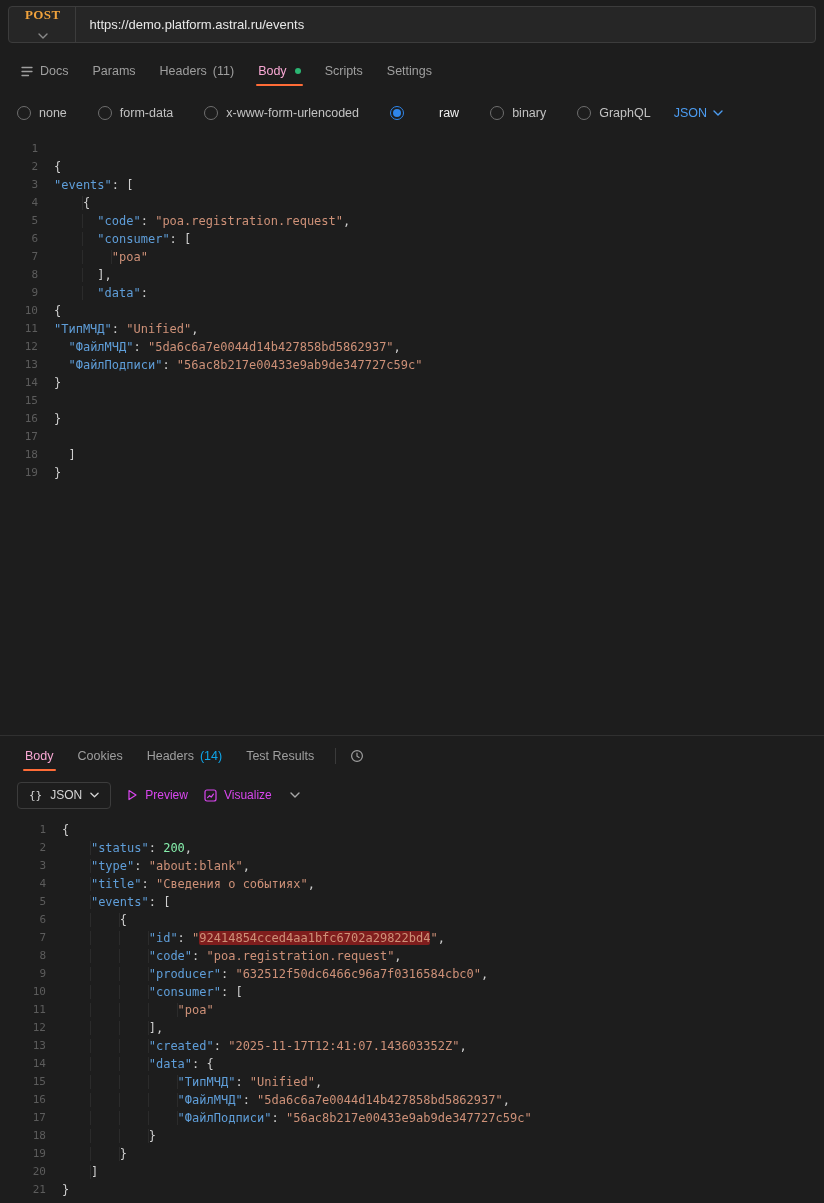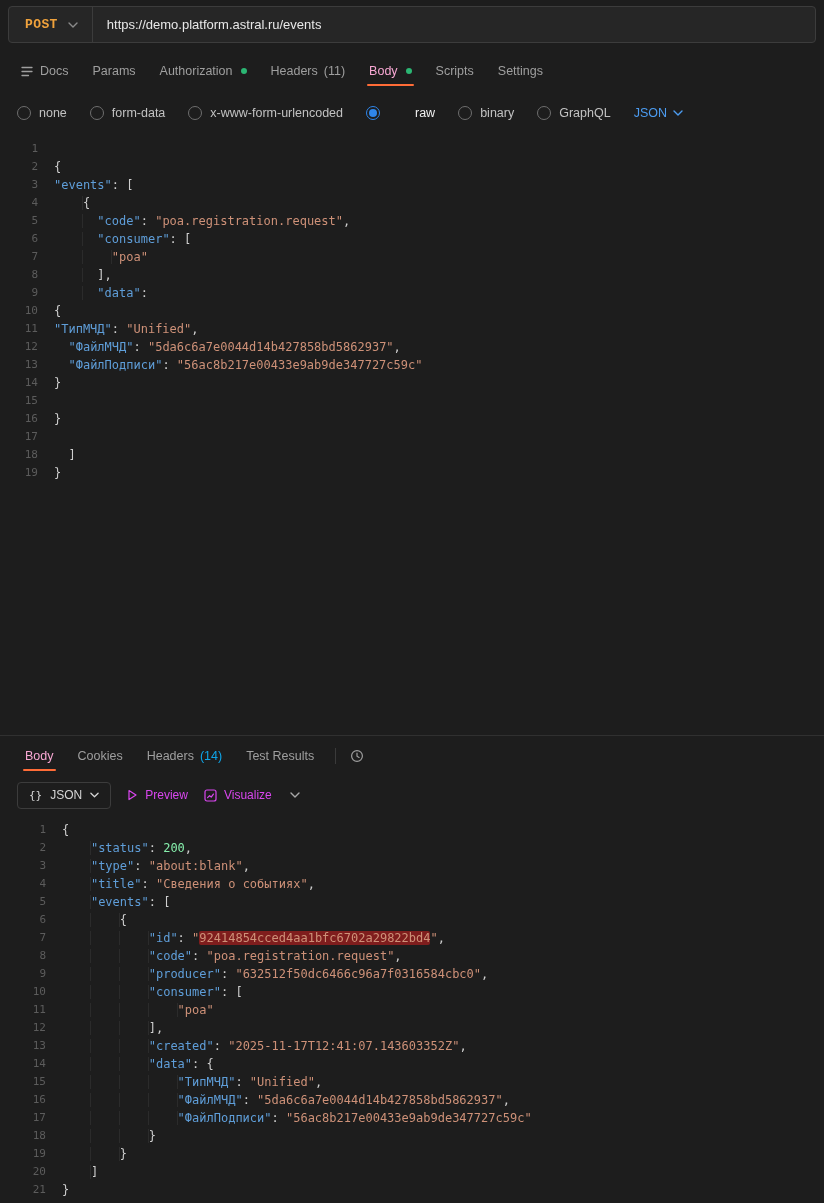--- a/index.html
+++ b/index.html
@@ -7,21 +7,21 @@
               font-family:"Liberation Sans", sans-serif; }
   .app { width:824px; height:1203px; display:flex; flex-direction:column; background:#1d1d1d; color:#d0d0d0; }
 
   
   .url-bar { padding:6px 8px; flex:none; }
   .url-box { display:flex; align-items:stretch; height:37px; border:1px solid #3c3c3c;
              border-radius:4px; background:#262626; overflow:hidden; }
   .method-select { display:flex; align-items:center; gap:10px; padding:0 14px 0 16px;
                    background:transparent; border:none; cursor:pointer;
                    color:#f0a23c; font-weight:700; font-size:13px; letter-spacing:.4px;
-                   font-family:Liberation Mono, monospace; }
+                   font-family:Liberation Serif, serif;flex-direction:column; }
   .method-select .chev-svg { color:#8a8a8a; }
   .url-divider { width:1px; background:#3c3c3c; }
   .url-input { flex:1; background:transparent; border:none; outline:none; color:#e8e8e8;
                font-size:13px; padding:0 14px; font-family:"Liberation Sans",sans-serif; }
 
   
   .req-tabs { display:flex; align-items:center; height:44px; padding:0 10px; gap:2px; flex:none; }
   .tab { display:flex; align-items:center; gap:6px; padding:0 11px; height:100%;
          position:relative; color:#9f9f9f; font-size:12.5px; cursor:pointer; white-space:nowrap; }
   .tab.active { color:#f9a8d4; }
@@ -109,41 +109,37 @@
           <svg width="13" height="11" viewBox="0 0 13 11">
             <path d="M1 1.5h10M1 5.5h10M1 9.5h6.5" fill="none" stroke="currentColor" stroke-width="1.3" stroke-linecap="round"></path>
           </svg>
         </span>
         <span>Docs</span>
       </div>
       <div class="tab">
         <span>Params</span>
       </div>
       <div class="tab">
-        <span>Authorization</span>
-        <span class="tab-dot"></span>
-      </div>
-      <div class="tab">
         <span>Headers</span>
         <span class="tab-count">(11)</span>
       </div>
       <div class="tab active">
         <span>Body</span>
         <span class="tab-dot"></span>
       </div>
       <div class="tab">
         <span>Scripts</span>
       </div>
       <div class="tab">
         <span>Settings</span>
       </div>
     </nav>
 
   <div class="body-type-row">
-    <div style="display:flex;align-items:center;gap:23px;" id="radio-group">
+    <div style="display:flex;align-items:center;gap:31px;" id="radio-group">
         <div class="radio-option">
           <span class="radio-circle"></span>
           <span class="radio-label">none</span>
         </div>
         <div class="radio-option">
           <span class="radio-circle"></span>
           <span class="radio-label">form-data</span>
         </div>
         <div class="radio-option">
           <span class="radio-circle"></span>

